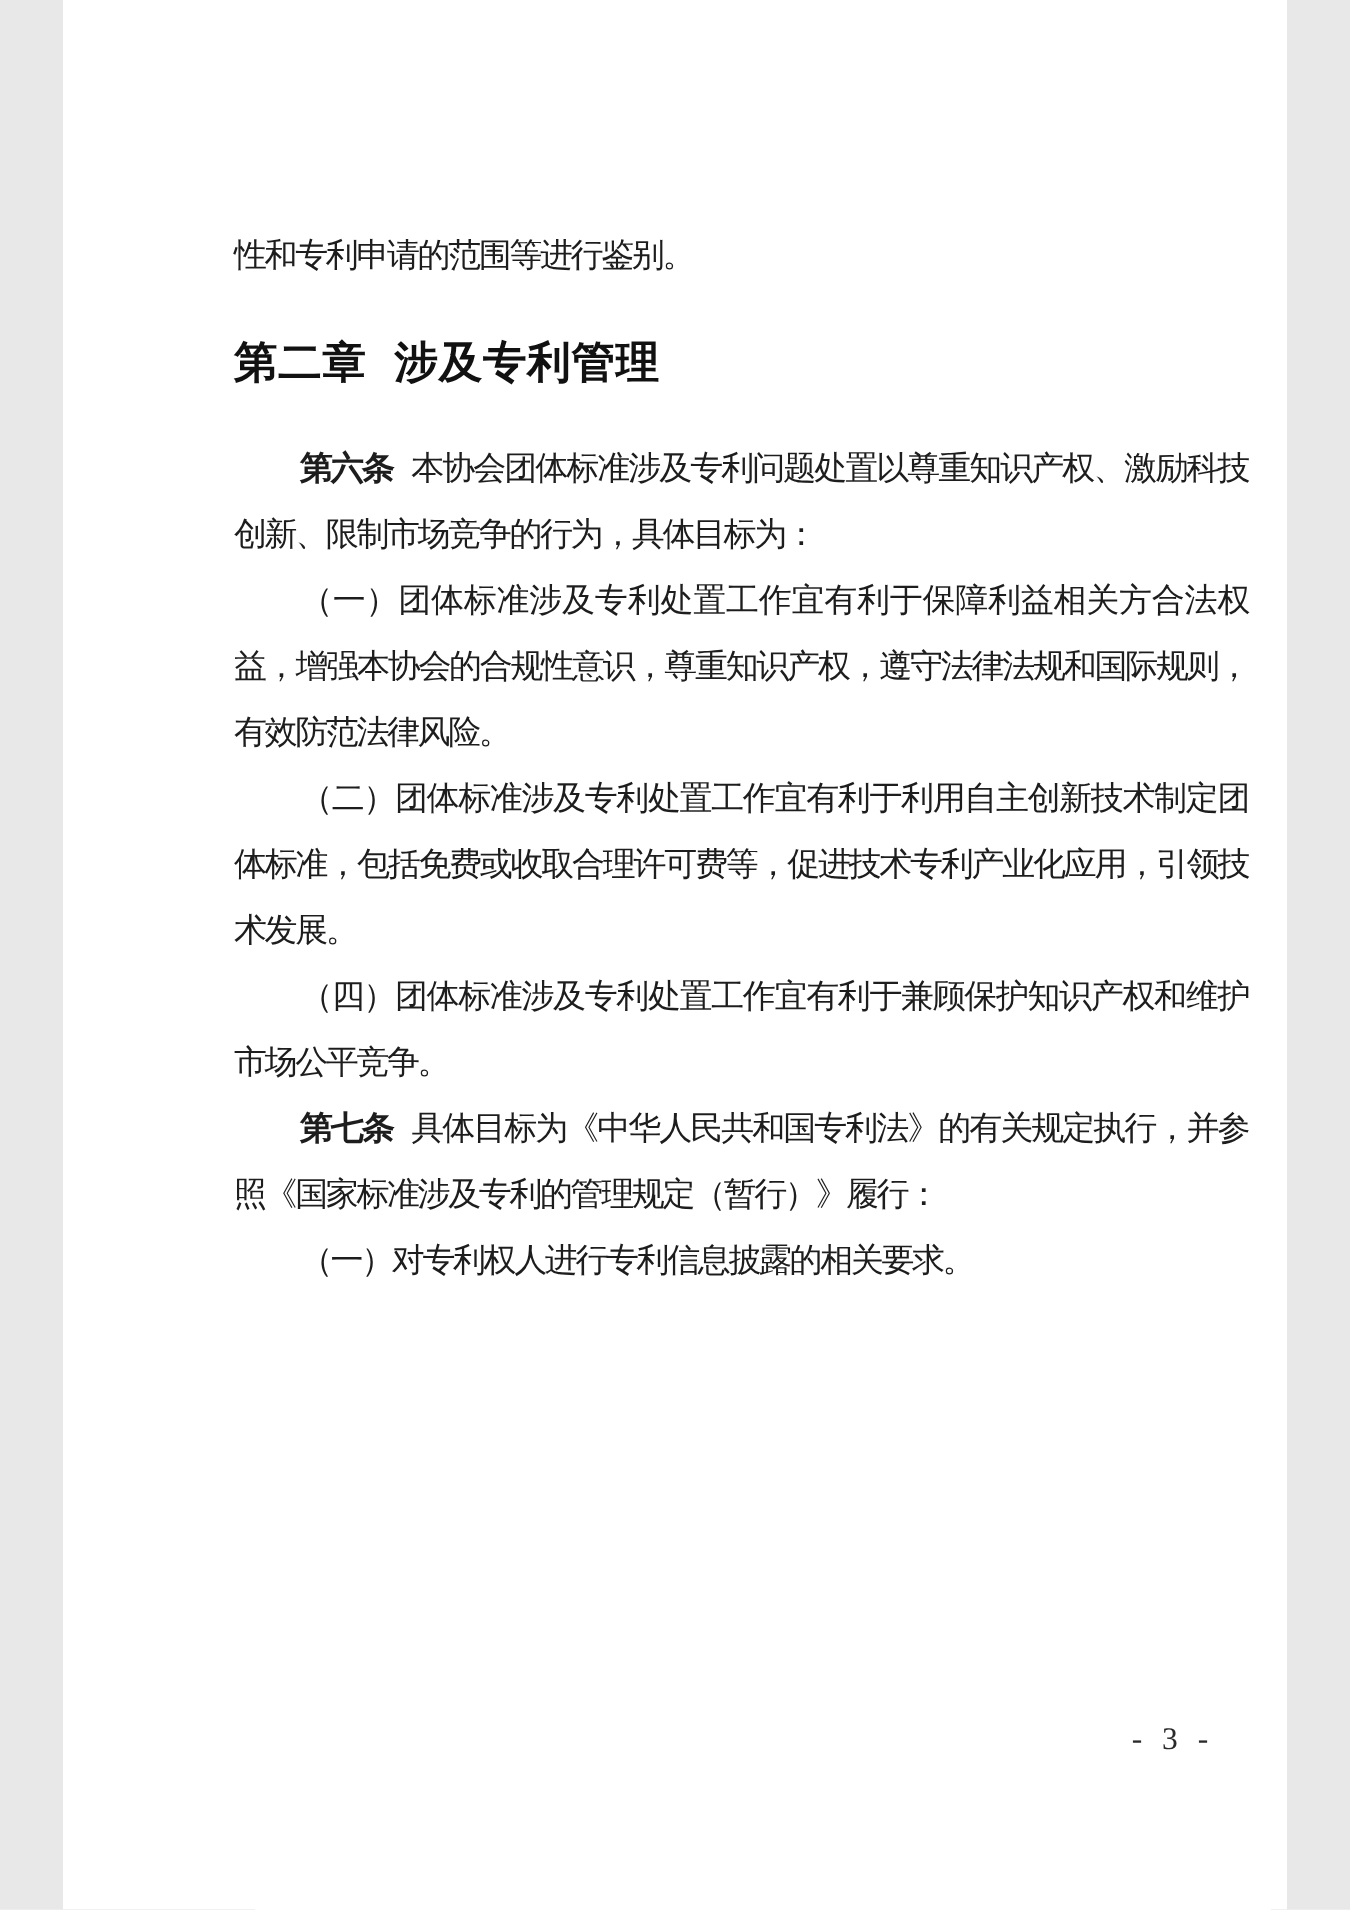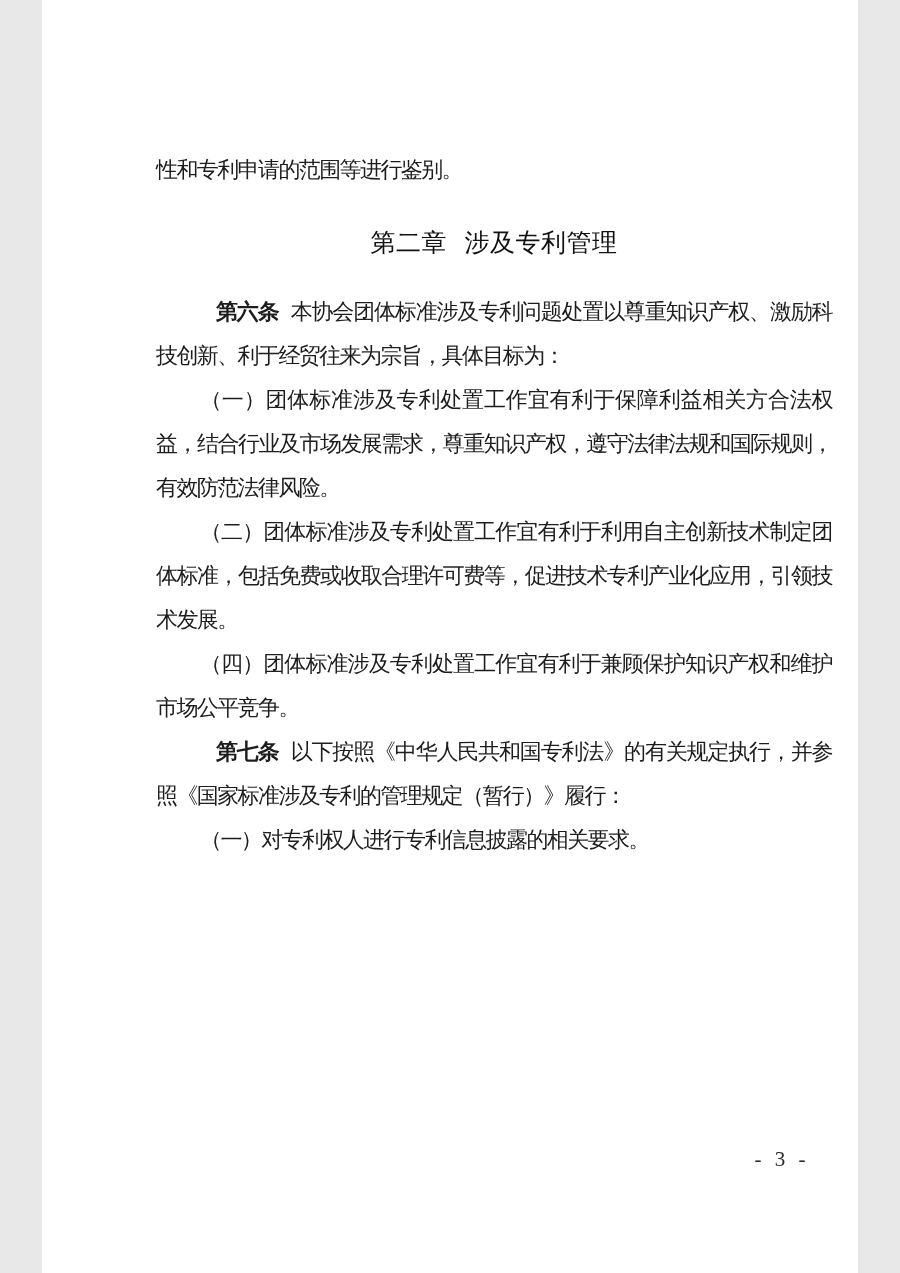--- a/index.html
+++ b/index.html
@@ -21,29 +21,28 @@
     font-size:22px;
     line-height:44px;
     letter-spacing:-1.6px;
     text-align:justify;
     text-indent:44px;
   }
   .doc-body p.cont{ text-indent:0; }
   .article-lead{
     font-weight:bold;
     margin-right:0.55em;
-    margin-left:16px;
   }
   h2.chapter{
     margin:28px 0 26px 0;
     font-family:"Liberation Sans","DejaVu Sans",sans-serif;
-    font-weight:normal;
-    font-size:25px;
+    font-weight:bold;
+    font-size:29px;
     line-height:44px;
-    text-align:center;
+    text-align:left;
     text-indent:0;
     letter-spacing:0.5px;
     word-spacing:10px;
     color:#111111;
   }
   .page-number{
     position:absolute;
     left:680px;top:1146px;width:120px;
     text-align:center;
     font-size:21px;
@@ -57,32 +56,32 @@
 <body>
 
 <div class="page">
   <div class="doc-body">
 
     <p class="cont">性和专利申请的范围等进行鉴别。</p>
 
     <h2 class="chapter">第二章 涉及专利管理</h2>
 
     <p>
-      <span class="article-lead">第六条</span><span>本协会团体标准涉及专利问题处置以尊重知识产权、激励科技创新、利于经贸往来为宗旨，具体目标为：</span>
+      <span class="article-lead">第六条</span><span>本协会团体标准涉及专利问题处置以尊重知识产权、激励科技创新、限制市场竞争的行为，具体目标为：</span>
     </p>
 
-    <p>（一）团体标准涉及专利处置工作宜有利于保障利益相关方合法权益，结合行业及市场发展需求，尊重知识产权，遵守法律法规和国际规则，有效防范法律风险。</p>
+    <p>（一）团体标准涉及专利处置工作宜有利于保障利益相关方合法权益，增强本协会的合规性意识，尊重知识产权，遵守法律法规和国际规则，有效防范法律风险。</p>
 
     <p>（二）团体标准涉及专利处置工作宜有利于利用自主创新技术制定团体标准，包括免费或收取合理许可费等，促进技术专利产业化应用，引领技术发展。</p>
 
 
     <p>（四）团体标准涉及专利处置工作宜有利于兼顾保护知识产权和维护市场公平竞争。</p>
 
     <p>
-      <span class="article-lead">第七条</span><span>以下按照《中华人民共和国专利法》的有关规定执行，并参照《国家标准涉及专利的管理规定（暂行）》履行：</span>
+      <span class="article-lead">第七条</span><span>具体目标为《中华人民共和国专利法》的有关规定执行，并参照《国家标准涉及专利的管理规定（暂行）》履行：</span>
     </p>
 
     <p>（一）对专利权人进行专利信息披露的相关要求。</p>
 
 
   </div>
 
   <div class="page-number">- 3 -</div>
 </div>
 

